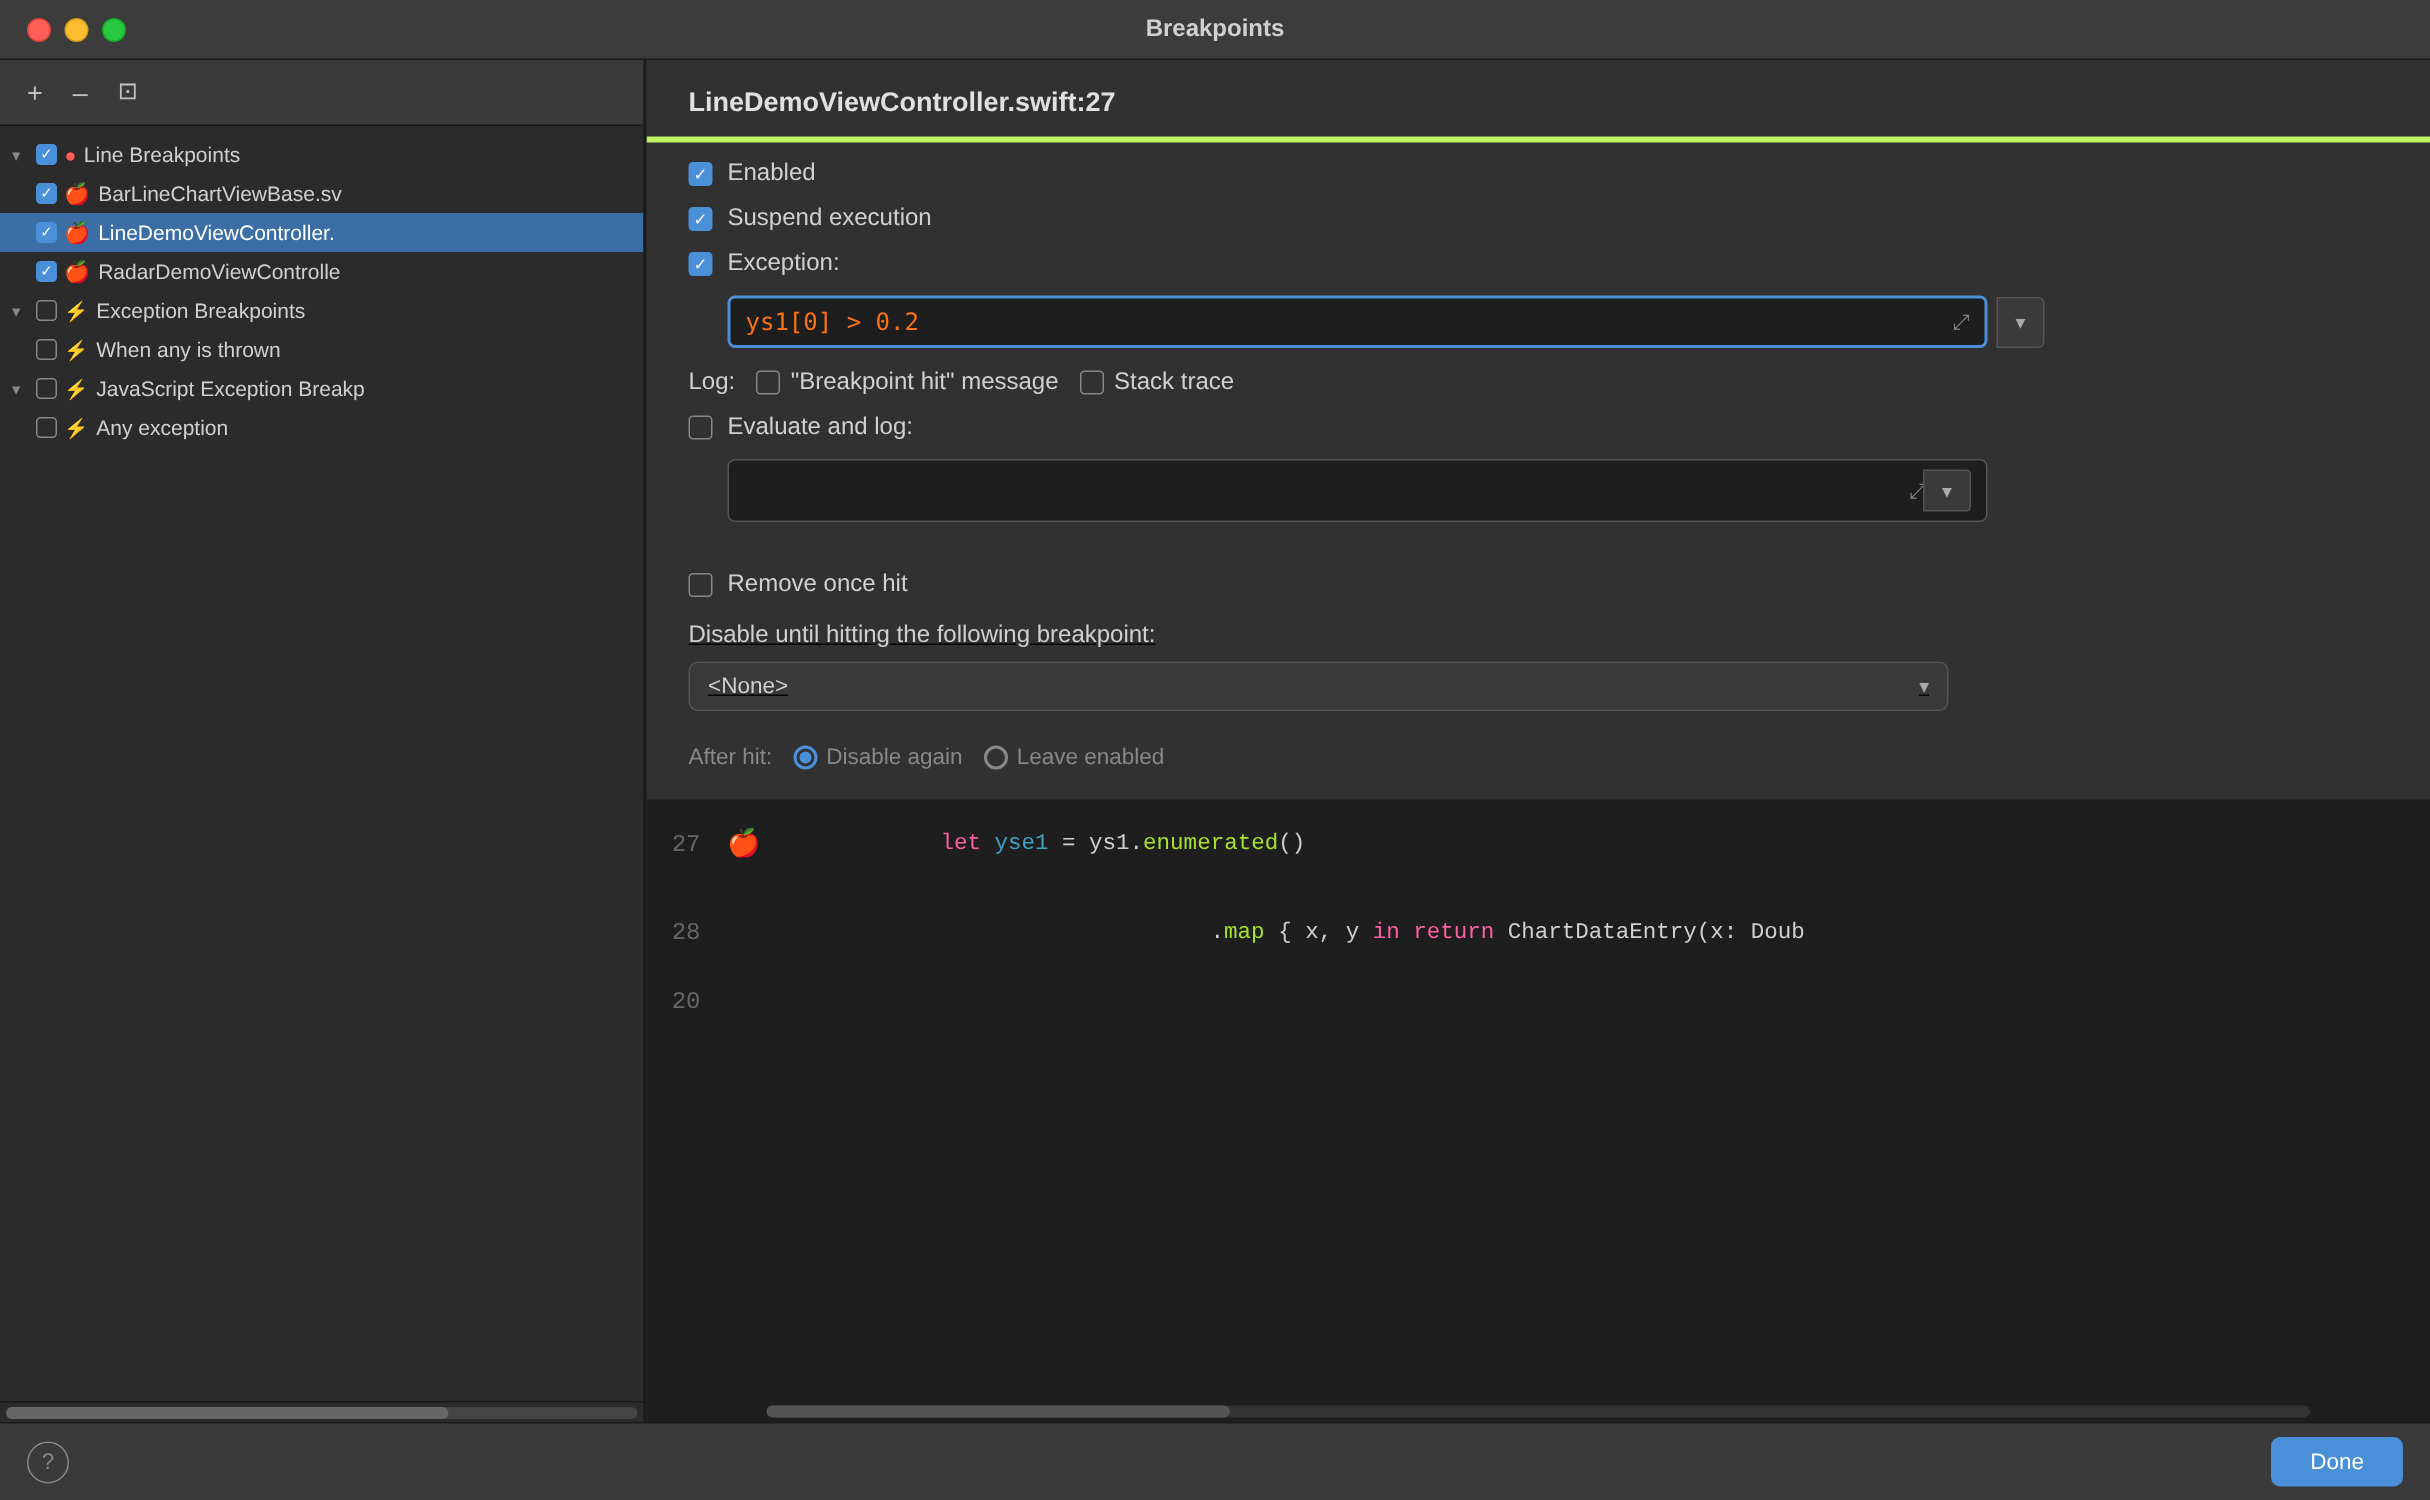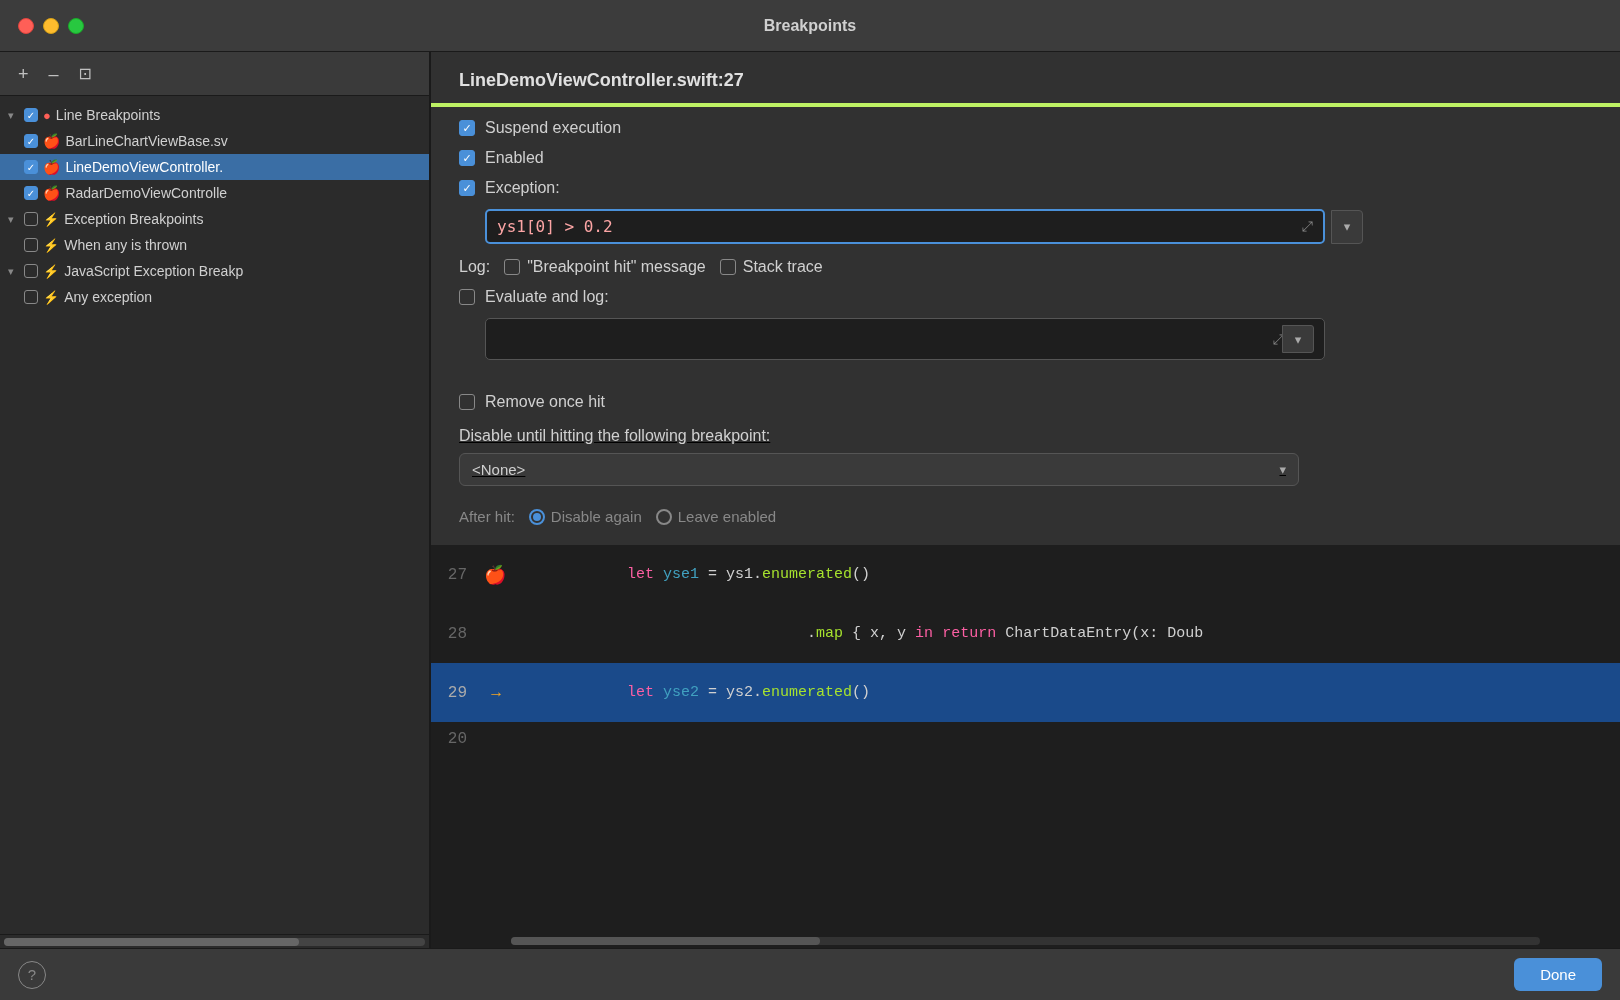--- a/index.html
+++ b/index.html
@@ -9,21 +9,21 @@
       width: 1620px;
       height: 1000px;
       overflow: hidden;
       display: flex;
       flex-direction: column;
     }
 
     
     .titlebar {
       background: #3c3c3c;
-      height: 52px;
+      height: 40px;
       display: flex;
       align-items: center;
       justify-content: center;
       position: relative;
       border-bottom: 1px solid #1a1a1a;
       flex-shrink: 0;
     }
     .titlebar-title {
       color: #d0d0d0;
       font-size: 16px;
@@ -245,21 +245,21 @@
       border: 2px solid #4a90d9;
       border-radius: 5px;
       padding: 6px 10px;
       max-width: 840px;
     }
     .condition-input {
       flex: 1;
       background: transparent;
       border: none;
       outline: none;
-      color: #fca5a5;
+      color: #f97316;
       font-size: 16px;
       font-family: "SF Mono", Menlo, monospace;
     }
     .input-icon {
       color: #888;
       font-size: 14px;
       margin-left: 6px;
       cursor: pointer;
     }
     .dropdown-arrow {
@@ -616,26 +616,26 @@
   <div class="right-panel">
 
     <div class="bp-header">
       <span class="bp-title">LineDemoViewController.swift:27</span>
     </div>
 
     <div class="bp-options">
 
       <div class="option-row">
         <span class="option-cb checked"></span>
-        <span class="option-label">Suspend execution</span>
+        <span class="option-label">Enabled</span>
       </div>
 
       <div class="option-row">
         <span class="option-cb checked"></span>
-        <span class="option-label">Enabled</span>
+        <span class="option-label">Suspend execution</span>
       </div>
 
       <div class="option-row">
         <span class="option-cb checked"></span>
         <span class="option-label">Exception:</span>
       </div>
       <div class="condition-input-row">
         <div class="condition-input-wrap">
           <input class="condition-input" type="text" value="ys1[0] &gt; 0.2" style="">
           <span class="input-icon">⤢</span>
@@ -706,29 +706,20 @@
         </div>
 
         <div class="code-line line-28">
           <span class="line-num">28</span>
           <div class="line-marker"></div>
           <span class="line-content">
             <span class="code-dimmed">                    </span><span class="code-plain">.</span><span class="code-method">map</span><span class="code-plain"> { x, y </span><span class="code-keyword">in</span><span class="code-plain"> </span><span class="code-keyword">return</span><span class="code-plain"> ChartDataEntry(x: Doub</span>
           </span>
         </div>
 
-        <div class="code-line line-29" style="background:#1a4a8a;">
-          <span class="line-num" style="color:#aaa;">29</span>
-          <div class="line-marker">
-            <span class="arrow-indicator">→</span>
-          </div>
-          <span class="line-content" style="color:#d0d0d0;">
-            <span class="code-keyword">let </span><span class="code-var">yse2</span><span class="code-plain"> = ys2.</span><span class="code-method">enumerated</span><span class="code-plain">()</span>
-          </span>
-        </div>
 
         <div class="code-line line-30">
           <span class="line-num">20</span>
           <div class="line-marker"></div>
           <span class="line-content"></span>
         </div>
 
       </div>
       <div class="code-scrollbar-row">
         <div class="code-h-scrollbar">

